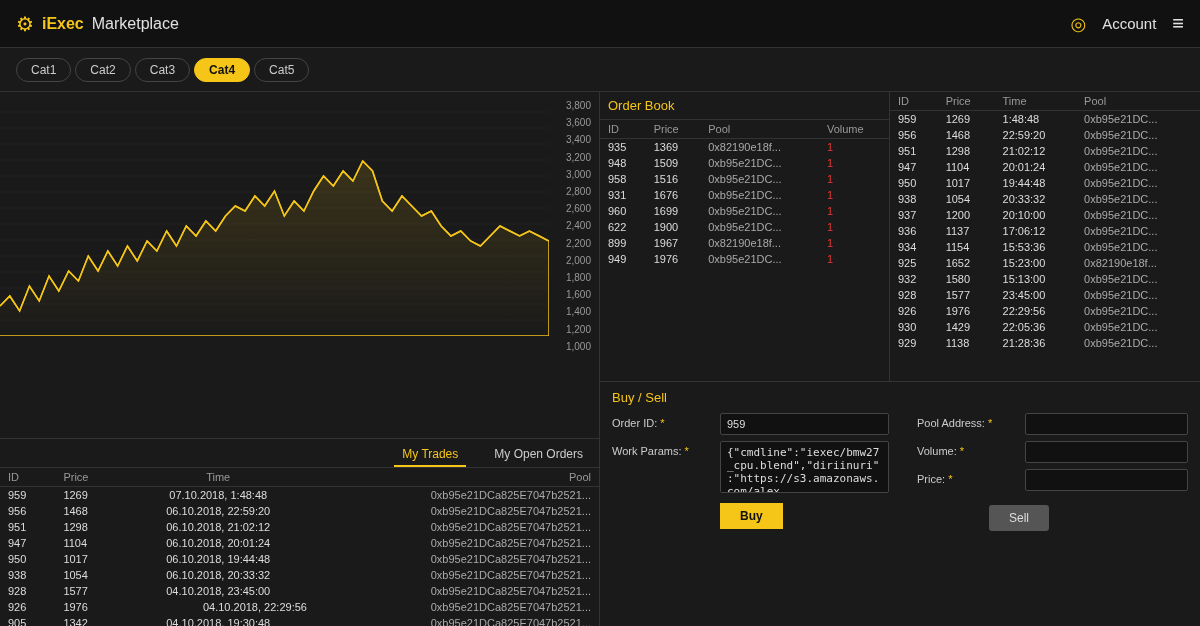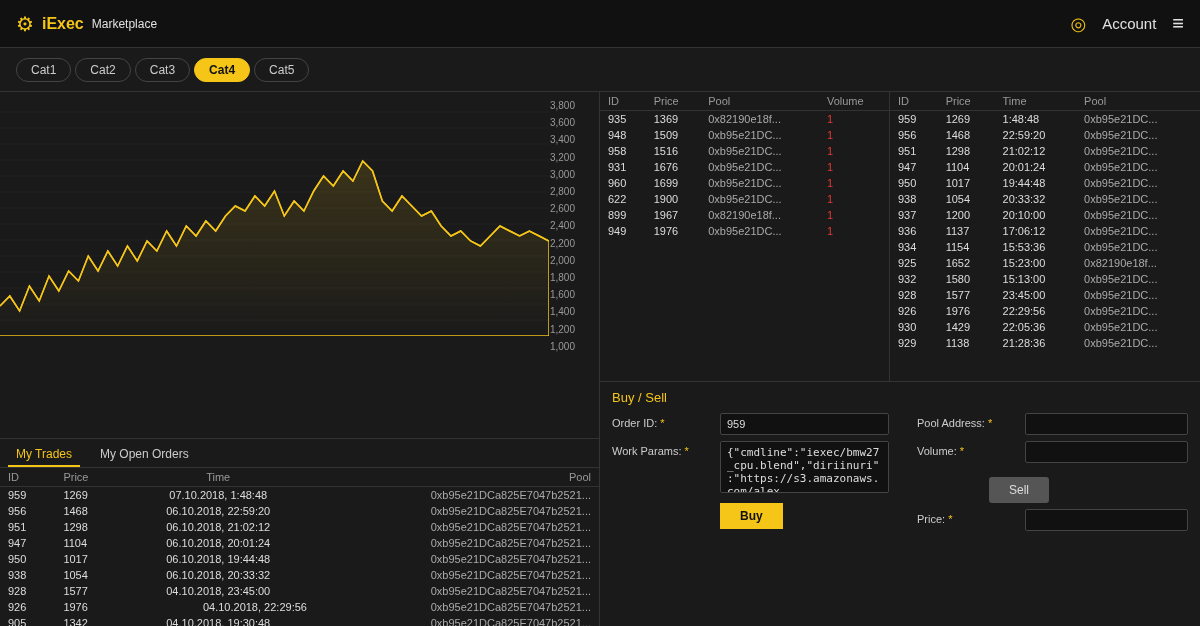--- a/index.html
+++ b/index.html
@@ -18,21 +18,21 @@
       display: flex;
       align-items: center;
       justify-content: space-between;
       padding: 8px 16px;
       height: 48px;
       border-bottom: 1px solid #333;
     }
     #header-left { display: flex; align-items: center; gap: 8px; }
     #logo-icon { color: #f5c518; font-size: 20px; }
     #logo-text { color: #f5c518; font-weight: bold; font-size: 16px; }
-    #marketplace-text { color: #e0e0e0; font-size: 12px; }
+    #marketplace-text { color: #e0e0e0; font-size: 16px; }
     #header-right { display: flex; align-items: center; gap: 16px; }
     #account-icon { color: #f5c518; font-size: 18px; }
     #account-label { color: #e0e0e0; font-size: 15px; }
     #menu-icon { color: #e0e0e0; font-size: 20px; cursor: pointer; }
 
     
     #nav-tabs {
       background: #1a1a1a;
       display: flex;
       align-items: center;
@@ -82,43 +82,44 @@
       font-size: 12px;
       padding: 4px 8px;
     }
     #chart-container {
       width: 100%;
       height: 260px;
       position: relative;
     }
     .y-axis {
       position: absolute;
-      right: 24px;
+      right: 8px;
       top: 0;
       height: 100%;
       display: flex;
       flex-direction: column;
       justify-content: space-between;
       color: #999;
       font-size: 10px;
       padding: 4px 0;
     }
 
     
     #bottom-panels {
       height: 188px;
       border-top: 1px solid #333;
       display: flex;
       flex-direction: column;
     }
     #bottom-tabs {
       display: flex;
       padding: 4px 8px 0;
-      gap: 12px;
+      gap: 20px;
       border-bottom: 1px solid #333;
+      justify-content: flex-end;
     }
     .bottom-tab {
       padding: 4px 8px;
       cursor: pointer;
       color: #ccc;
       font-size: 12px;
       border-bottom: 2px solid transparent;
     }
     .bottom-tab.active {
       color: #f5c518;
@@ -417,20 +418,21 @@
         </table>
       </div>
     </div>
   </div>
 
   <div id="right-panels">
 
     <div id="top-right">
 
       <div id="order-book">
+        <div class="panel-title">Order Book</div>
         <table>
           <thead>
             <tr>
               <th>ID</th>
               <th>Price</th>
               <th>Pool</th>
               <th>Volume</th>
             </tr>
           </thead>
           <tbody id="order-book-body">
@@ -625,27 +627,27 @@
             <input class="form-input" type="text" value="" style="">
           </div>
 
           <div class="form-row">
             <span class="form-label">
               <span>Volume:</span><span class="required"> *</span>
             </span>
             <input class="form-input" type="text" value="" style="">
           </div>
 
-          <div class="form-row" style="padding-left:72px; padding-top:8px">
-            <button class="sell-btn">Sell</button>
-          </div>
-
           <div class="form-row">
             <span class="form-label">
               <span>Price:</span><span class="required"> *</span>
             </span>
             <input class="form-input" type="text" value="" style="">
           </div>
+
+          <div class="form-row" style="padding-left:72px; padding-top:8px">
+            <button class="sell-btn">Sell</button>
+          </div>
         </div>
       </div>
     </div>
   </div>
 </div>
 
 </body></html>

